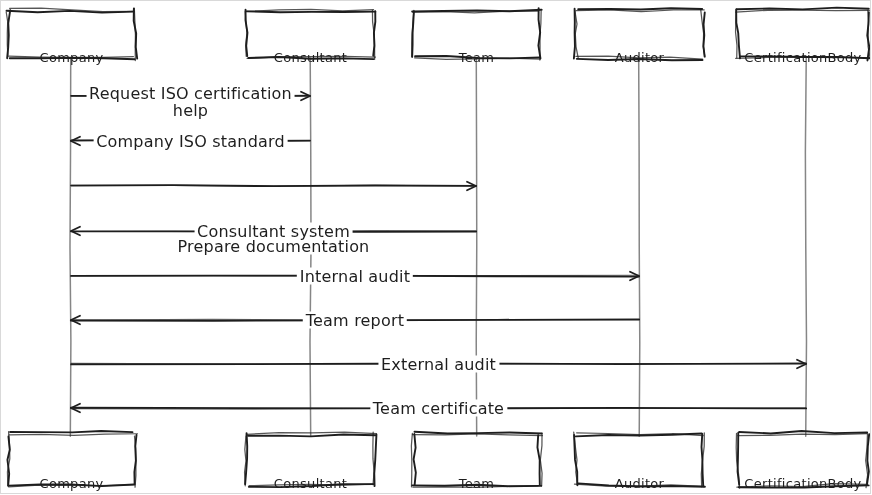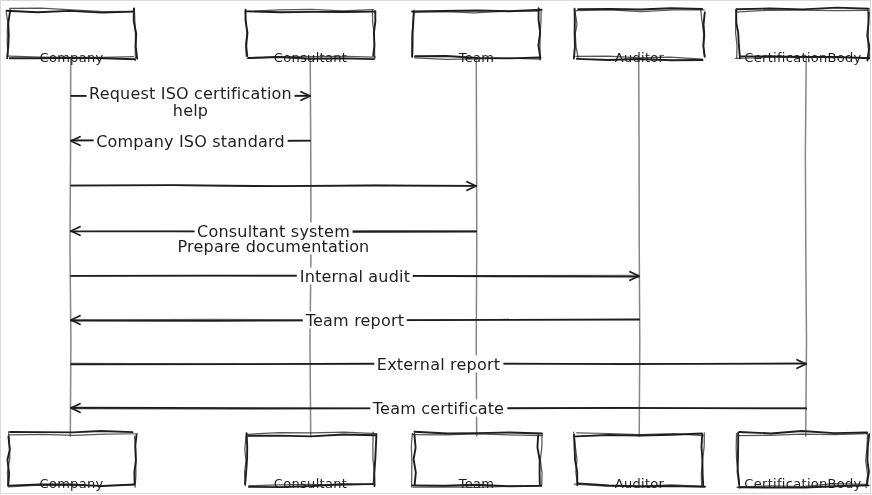--- a/index.html
+++ b/index.html
@@ -230,17 +230,17 @@
       <div class="actor-label" style="left: 476.5px; top: 460px;">Team</div>
       <div class="actor-label" style="left: 639.5px; top: 460px;">Auditor</div>
       <div class="actor-label" style="left: 803px; top: 460px;">CertificationBody</div>
       <div class="msg-label two-line" style="left: 190.5px; top: 96px;">Request ISO certification
 help</div>
       <div class="msg-label" style="left: 190.5px; top: 141px;">Company ISO standard</div>
       <div class="msg-label" style="left: 273.5px; top: 198px; margin-top: 48px;">Prepare documentation</div>
       <div class="msg-label" style="left: 273.5px; top: 231px;">Consultant system</div>
       <div class="msg-label" style="left: 355px; top: 276px; text-align: right;">Internal audit</div>
       <div class="msg-label" style="left: 355px; top: 320px;">Team report</div>
-      <div class="msg-label" style="left: 438.5px; top: 364px;">External report</div>
+      <div class="msg-label" style="left: 438.5px; top: 364px;">External audit</div>
       <div class="msg-label" style="left: 438.5px; top: 408px;">Team certificate</div>
     </div>
   <div class="frame-border"></div>
 </div>
 
 </body></html>

